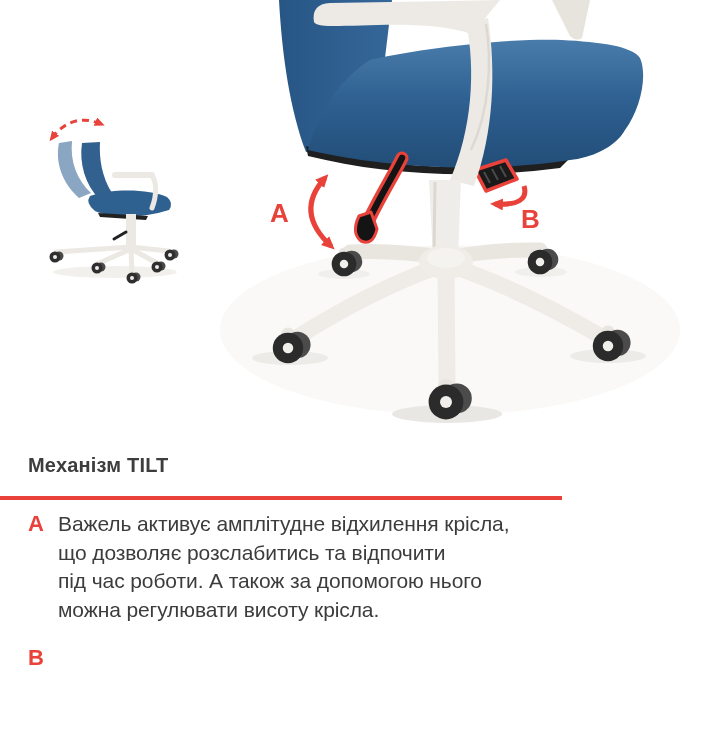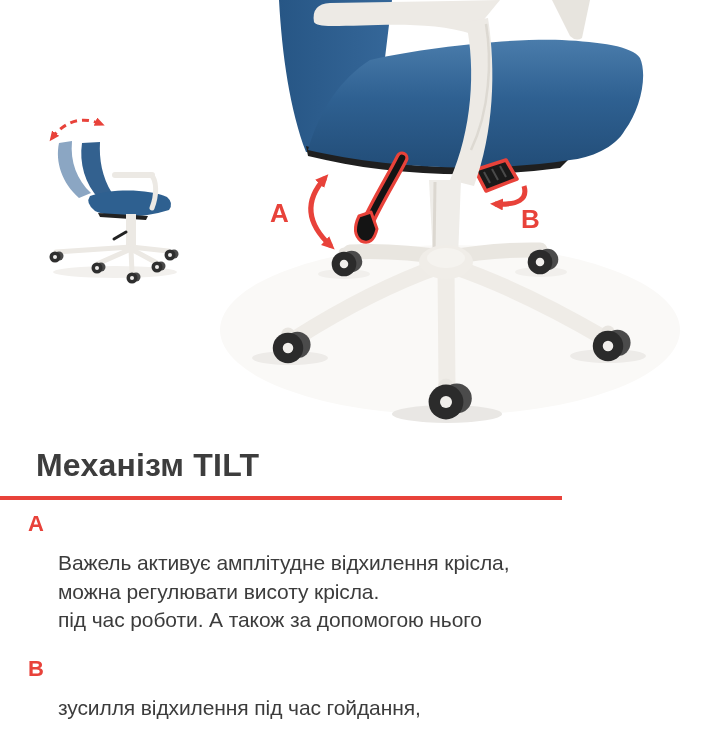--- a/index.html
+++ b/index.html
@@ -4,31 +4,31 @@
 <style>
   html,body{margin:0;padding:0;}
   body{
     width:716px;height:736px;background:#ffffff;
     font-family:"Liberation Sans",sans-serif;overflow:hidden;
   }
   .hero{position:relative;width:716px;height:430px;background:#ffffff;}
   .hero svg{display:block;}
   .content{padding:0;}
   .title{
-    margin:20px 0 0 36px;font-size:32px;line-height:30px;
+    margin:20px 0 0 28px;font-size:20px;line-height:30px;
     color:#3d3d3d;font-weight:600;letter-spacing:.2px;
   }
   .divider{margin-top:16px;width:562px;height:4px;background:#e8423a;}
   .feature{display:flex;align-items:flex-start;padding-left:28px;margin-top:10px;}
   .feature.second{margin-top:20px;}
   .marker{
     flex:0 0 30px;width:30px;font-size:22px;font-weight:bold;
     color:#e8423a;line-height:28.5px;
   }
-  .lines{flex:1;margin-top:39px;}
+  .lines{flex:1;}
   .ln{font-size:21px;line-height:28.5px;color:#3c3c3c;letter-spacing:-0.1px;white-space:nowrap;}
 </style>
 </head>
 <body>
 
 <div class="hero">
   <svg viewBox="0 0 716 430" width="716" height="430">
     <defs>
       <linearGradient id="seatg" x1="0" y1="0" x2="0" y2="1">
         <stop offset="0" stop-color="#4a7cab"></stop>
@@ -155,24 +155,24 @@
 </div>
 
 <div class="content">
   <h1 class="title">Механізм TILT</h1>
   <div class="divider"></div>
 
   <div class="feature">
     <span class="marker">A</span>
     <div class="lines">
       <div class="ln">Важель активує амплітудне відхилення крісла,</div>
+      <div class="ln">що дозволяє розслабитись та відпочити</div>
+      <div class="ln">під час роботи. А також за допомогою нього</div>
       <div class="ln">можна регулювати висоту крісла.</div>
-      <div class="ln">під час роботи. А також за допомогою нього</div>
     </div>
   </div>
 
   <div class="feature second">
     <span class="marker">B</span>
     <div class="lines">
-      <div class="ln">зусилля відхилення під час гойдання,</div>
     </div>
   </div>
 </div>
 
 </body></html>

